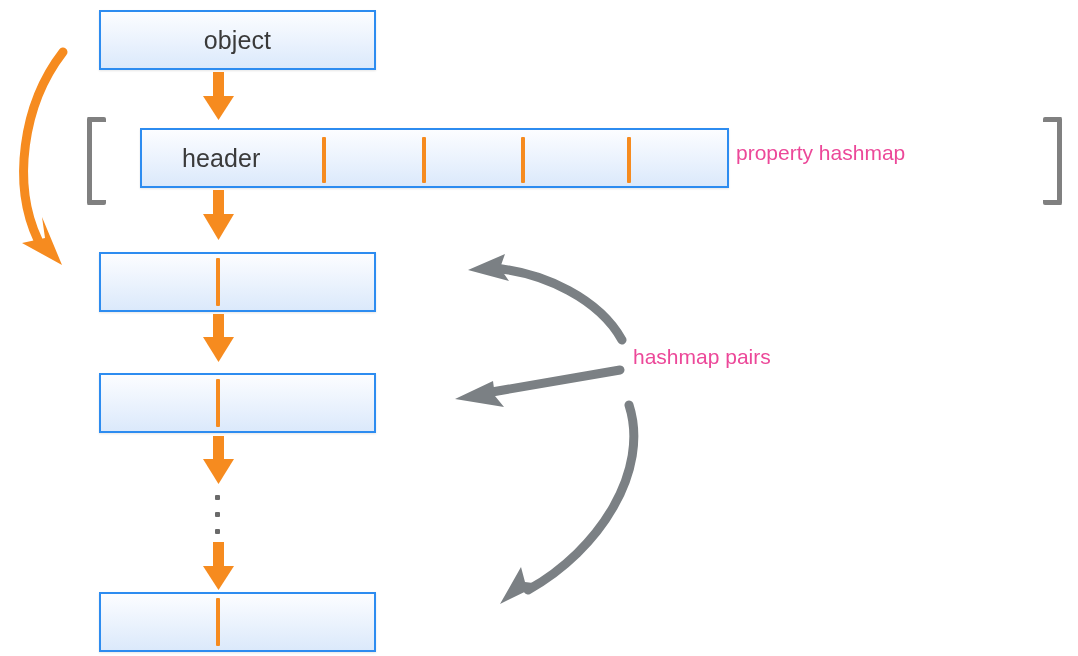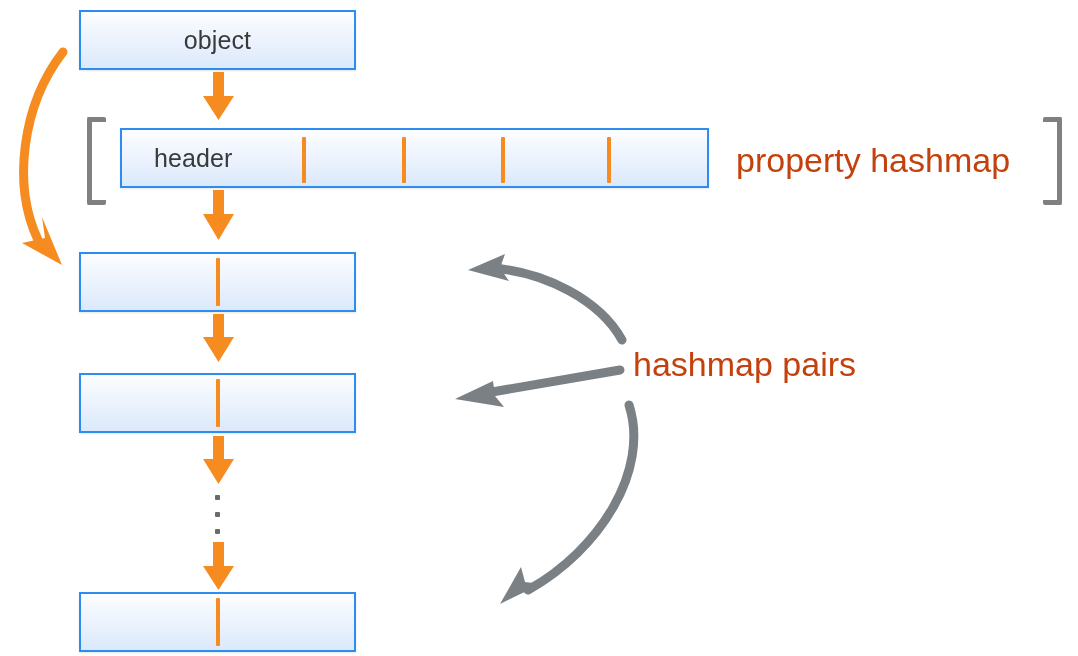--- a/index.html
+++ b/index.html
@@ -16,53 +16,54 @@
     height: 656px;
     background: #ffffff;
     overflow: hidden;
   }
   .box {
     position: absolute;
     box-sizing: border-box;
     border: 2px solid #2d8cf0;
     background: linear-gradient(to bottom, #fcfdff 0%, #eaf2fd 55%, #dbe9fb 100%);
     box-shadow: 0 1px 2px rgba(0,0,0,0.10);
+    margin-left: 20px;
   }
   .box-label {
     position: absolute;
     left: 0;
     right: 0;
     top: 50%;
     transform: translateY(-50%);
     text-align: center;
     font-size: 25px;
     color: #3a3a3a;
     letter-spacing: 0.1px;
     white-space: nowrap;
   }
   .box-label.left-shift {
     text-align: left;
-    padding-left: 32px;
+    padding-left: 40px;
   }
   .tick {
     position: absolute;
     width: 4px;
     background: #f68b1f;
     border-radius: 1px;
   }
   .thin-line {
     position: absolute;
     width: 4px;
     background: #f68b1f;
     border-radius: 1px;
   }
   .caption {
     position: absolute;
-    font-size: 34px;
-    color: #c2410c;
+    font-size: 21px;
+    color: #ec4899;
     white-space: nowrap;
     text-align: right;
   }
   .bracket {
     position: absolute;
     box-sizing: border-box;
     border: 5px solid #808080;
     border-radius: 2px;
   }
   .bracket.left {

